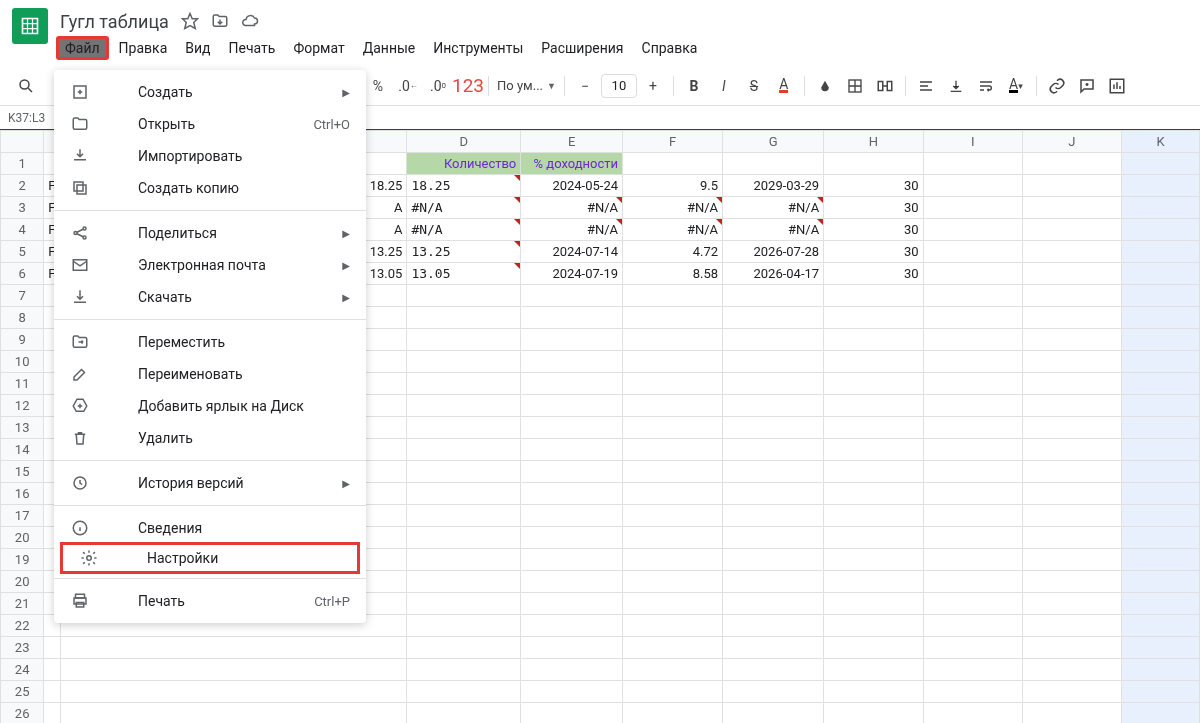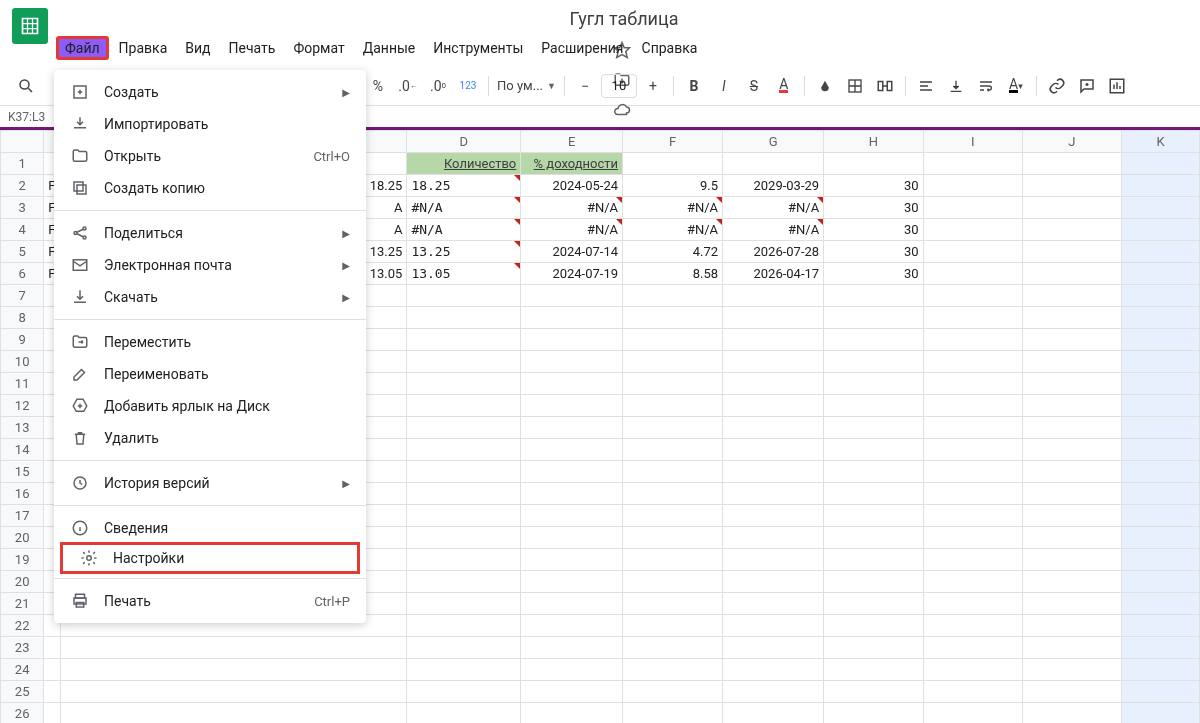--- a/index.html
+++ b/index.html
@@ -3,61 +3,61 @@
 <meta charset="utf-8">
 <style>
 * { margin: 0; padding: 0; box-sizing: border-box; font-family: "Google Sans", Roboto, Arial, sans-serif; }
 body { width: 1200px; height: 723px; overflow: hidden; background: #fff; color: #202124; font-size: 13px; position: relative; }
 
 
 .header { display: flex; align-items: flex-start; padding: 8px 12px 0 12px; gap: 8px; }
 .logo { width: 36px; height: 36px; display: flex; align-items: center; justify-content: center; background: #0f9d58; border-radius: 3px; }
 .logo svg { fill: #fff; }
 .title-area { flex: 1; }
-.title-row { display: flex; align-items: center; gap: 12px; height: 26px; flex-direction: column; }
+.title-row { display: flex; align-items: center; gap: 12px; height: 26px; }
 .doc-title { font-size: 18px; color: #3c4043; font-weight: 400; padding-left: 4px; }
 .title-icon { color: #5f6368; cursor: pointer; }
 .menu-row { display: flex; gap: 2px; margin-top: 2px; }
 .menu-item { padding: 4px 8px; font-size: 14px; color: #202124; cursor: pointer; border-radius: 4px; }
-.menu-item.active { background: #8b5cf6; }
+.menu-item.active { background: #737373; }
 .hi-file { border: 3px solid #e53935; border-radius: 3px; padding: 1px 6px; }
 
 
 .toolbar { display: flex; align-items: center; height: 40px; padding: 0 12px; border-bottom: 1px solid #e0e0e0; gap: 2px; margin-top: 6px; }
 .tbtn { width: 28px; height: 28px; display: flex; align-items: center; justify-content: center; color: #444; cursor: pointer; border-radius: 4px; font-size: 14px; }
 .tsep { width: 1px; height: 20px; background: #dadce0; margin: 0 4px; }
-.ttxt { font-size: 10px; color: #3b82f6; padding: 0 4px; }
+.ttxt { font-size: 19px; color: #ef4444; padding: 0 4px; }
 .font-size-box { border: 1px solid #dadce0; border-radius: 4px; width: 36px; height: 24px; display: flex; align-items: center; justify-content: center; font-size: 13px; }
 .font-sel { border: none; font-size: 13px; color: #444; padding: 4px 2px; display: flex; align-items: center; gap: 4px; }
 .underline-a { border-bottom: 3px solid #000; display: inline-block; line-height: 12px; font-size: 14px; }
 .underline-a.red { border-bottom-color: #e53935; }
 
 
-.fx-row { display: flex; align-items: center; height: 24px; border-bottom: 3px solid #701a75; }
+.fx-row { display: flex; align-items: center; height: 24px; border-bottom: 1px solid #701a75; }
 .name-box { width: 60px; font-size: 12px; color: #5f6368; padding-left: 8px; }
 
 
 .grid-wrap { position: relative; overflow: hidden; }
 .grid { border-collapse: collapse; table-layout: fixed; }
 .grid th, .grid td { border: 1px solid #e0e0e0; font-size: 13px; height: 22px; text-align: right; padding: 0 4px; white-space: nowrap; overflow: hidden; }
 .grid th { background: #f8f9fa; color: #5f6368; font-weight: 400; text-align: center; }
 .row-hdr { width: 44px; text-align: center !important; background: #f8f9fa; color: #5f6368; font-weight: 400; }
 .col-hdr { height: 24px; }
-.cell-hdr-green { background: #b6d7a8 !important; text-align: left; color: #404040; text-decoration: underline; }
+.cell-hdr-green { background: #b6d7a8 !important; text-align: left; color: #6d28d9; }
 .cell-left { text-align: left !important; font-family: monospace; font-size: 12px; }
 .sel-col { background: #e8f0fe !important; }
 .partial { color: #202124; text-align: left !important; padding-left: 2px; }
 .note-tri { position: relative; }
 .note-tri::after { content: ''; position: absolute; top: 0; right: 0; border-top: 6px solid #c5221f; border-left: 6px solid transparent; }
 
 
 .dropdown { position: absolute; top: 70px; left: 54px; width: 312px; background: #fff; box-shadow: 0 2px 10px rgba(0,0,0,.2); border-radius: 4px; padding: 6px 0; z-index: 100; }
 .dd-item { display: flex; align-items: center; height: 32px; padding: 0 16px; font-size: 14px; color: #202124; cursor: pointer; gap: 14px; }
 .dd-icon { width: 20px; height: 20px; display: flex; align-items: center; justify-content: center; color: #5f6368; }
-.dd-label { flex: 1; }
+.dd-label { flex: 1; margin-left: 34px; }
 .dd-hint { font-size: 13px; color: #5f6368; }
 .dd-arrow { color: #5f6368; font-size: 10px; }
 .dd-sep { height: 1px; background: #e0e0e0; margin: 6px 0; }
 .dd-hi { border: 3px solid #e53935; margin: -2px 6px; }
 
 svg { display: block; }
 </style>
 </head>
 <body>
 
@@ -575,33 +575,33 @@
           <rect x="4" y="4" width="16" height="16"></rect>
           <path d="M12 9v6M9 12h6"></path>
         </svg>
       </span>
       <span class="dd-label">Создать</span>
       <span class="dd-arrow">▶</span>
     </div>
     <div class="dd-item">
       <span class="dd-icon">
         <svg width="18" height="18" viewBox="0 0 24 24" fill="none" stroke="currentColor" stroke-width="2">
-          <path d="M12 3v10M8 9l4 4 4-4M4 17h16"></path>
-        </svg>
-      </span>
-      <span class="dd-label">Импортировать</span>
-    </div>
-    <div class="dd-item">
-      <span class="dd-icon">
-        <svg width="18" height="18" viewBox="0 0 24 24" fill="none" stroke="currentColor" stroke-width="2">
           <path d="M3 6a2 2 0 012-2h4l2 2h8a2 2 0 012 2v9a2 2 0 01-2 2H5a2 2 0 01-2-2z"></path>
         </svg>
       </span>
       <span class="dd-label">Открыть</span>
       <span class="dd-hint">Ctrl+O</span>
+    </div>
+    <div class="dd-item">
+      <span class="dd-icon">
+        <svg width="18" height="18" viewBox="0 0 24 24" fill="none" stroke="currentColor" stroke-width="2">
+          <path d="M12 3v10M8 9l4 4 4-4M4 17h16"></path>
+        </svg>
+      </span>
+      <span class="dd-label">Импортировать</span>
     </div>
     <div class="dd-item">
       <span class="dd-icon">
         <svg width="18" height="18" viewBox="0 0 24 24" fill="none" stroke="currentColor" stroke-width="2">
           <rect x="8" y="8" width="12" height="12"></rect>
           <rect x="4" y="4" width="12" height="12"></rect>
         </svg>
       </span>
       <span class="dd-label">Создать копию</span>
     </div>

